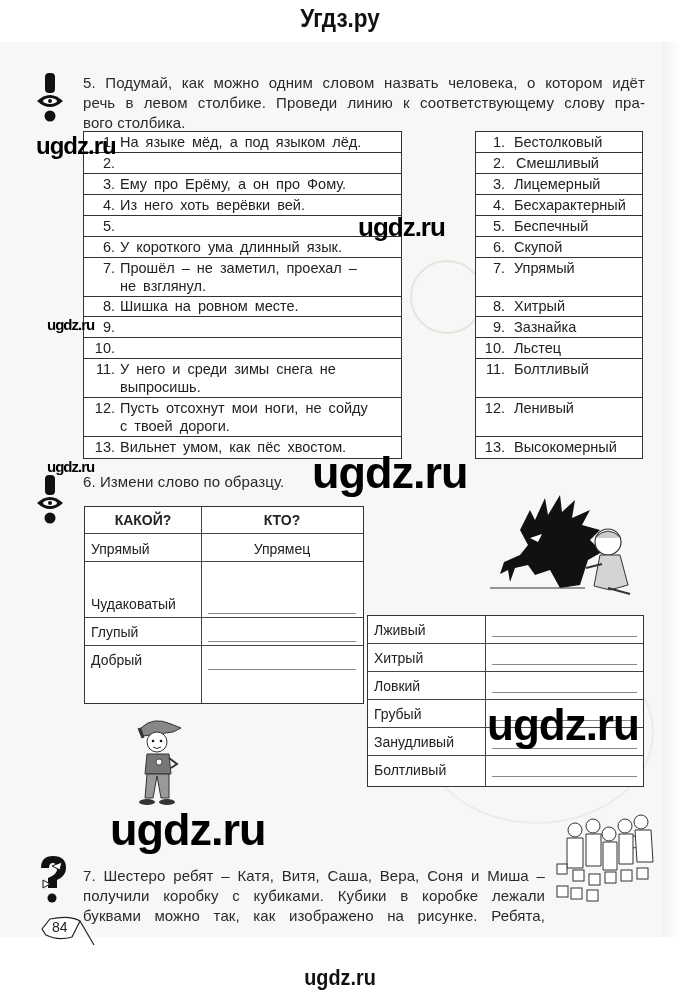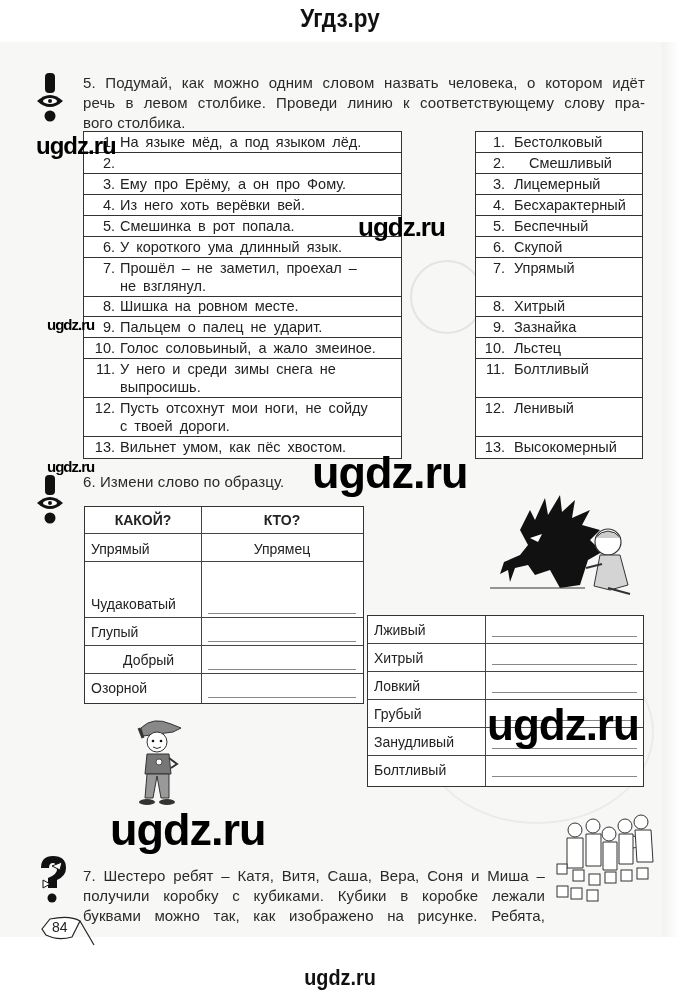--- a/index.html
+++ b/index.html
@@ -91,42 +91,39 @@
   <div class="mrow" style="top:42px;height:21px;">
     <span class="num" style="left:0;width:31px;top:1px;">3.</span>
     <span class="txt" style="left:36px;top:1px;">Ему про Ерёму, а он про Фому.</span>
   </div>
   <div class="mrow" style="top:63px;height:21px;">
     <span class="num" style="left:0;width:31px;top:1px;">4.</span>
     <span class="txt" style="left:36px;top:1px;">Из него хоть верёвки вей.</span>
   </div>
   <div class="mrow" style="top:84px;height:21px;">
     <span class="num" style="left:0;width:31px;top:1px;">5.</span>
-    <span class="txt" style="left:36px;top:1px;">Смешинка в рот попала.</span>
   </div>
   <div class="mrow" style="top:105px;height:21px;">
     <span class="num" style="left:0;width:31px;top:1px;">6.</span>
     <span class="txt" style="left:36px;top:1px;">У короткого ума длинный язык.</span>
   </div>
   <div class="mrow" style="top:126px;height:39px;">
     <span class="num" style="left:0;width:31px;top:1px;">7.</span>
     <span class="txt" style="left:36px;top:1px;">Прошёл – не заметил, проехал –</span>
     <span class="txt" style="left:36px;top:19px;">не взглянул.</span>
   </div>
   <div class="mrow" style="top:165px;height:20px;">
     <span class="num" style="left:0;width:31px;top:0;">8.</span>
     <span class="txt" style="left:36px;top:0;">Шишка на ровном месте.</span>
   </div>
   <div class="mrow" style="top:185px;height:21px;">
     <span class="num" style="left:0;width:31px;top:1px;">9.</span>
-    <span class="txt" style="left:36px;top:1px;">Пальцем о палец не ударит.</span>
   </div>
   <div class="mrow" style="top:206px;height:21px;">
     <span class="num" style="left:0;width:31px;top:1px;">10.</span>
-    <span class="txt" style="left:36px;top:1px;">Голос соловьиный, а жало змеиное.</span>
   </div>
   <div class="mrow" style="top:227px;height:39px;">
     <span class="num" style="left:0;width:31px;top:1px;">11.</span>
     <span class="txt" style="left:36px;top:1px;">У него и среди зимы снега не</span>
     <span class="txt" style="left:36px;top:19px;">выпросишь.</span>
   </div>
   <div class="mrow" style="top:266px;height:39px;">
     <span class="num" style="left:0;width:31px;top:1px;">12.</span>
     <span class="txt" style="left:36px;top:1px;">Пусть отсохнут мои ноги, не сойду</span>
     <span class="txt" style="left:36px;top:19px;">с твоей дороги.</span>
@@ -137,21 +134,21 @@
   </div>
 </div>
 
 <div class="mtable" style="left:475px;top:131px;width:166px;height:326px;">
   <div class="mrow" style="top:0;height:21px;">
     <span class="num" style="left:0;width:29px;top:1px;">1.</span>
     <span class="txt" style="left:38px;top:1px;">Бестолковый</span>
   </div>
   <div class="mrow" style="top:21px;height:21px;">
     <span class="num" style="left:0;width:29px;top:1px;">2.</span>
-    <span class="txt" style="left:53px;top:1px;">Смешливый</span>
+    <span class="txt" style="left:40px;top:1px;">Смешливый</span>
   </div>
   <div class="mrow" style="top:42px;height:21px;">
     <span class="num" style="left:0;width:29px;top:1px;">3.</span>
     <span class="txt" style="left:38px;top:1px;">Лицемерный</span>
   </div>
   <div class="mrow" style="top:63px;height:21px;">
     <span class="num" style="left:0;width:29px;top:1px;">4.</span>
     <span class="txt" style="left:38px;top:1px;">Бесхарактерный</span>
   </div>
   <div class="mrow" style="top:84px;height:21px;">
@@ -215,25 +212,21 @@
   </div>
   <div class="t6row" style="top:83px;height:28px;">
     <div class="t6cell left" style="line-height:28px;">Чудаковатый</div>
     <div class="answer-line" style="left:123px;width:148px;top:23px;"></div>
   </div>
   <div class="t6row" style="top:111px;height:28px;">
     <div class="t6cell left" style="line-height:28px;">Глупый</div>
     <div class="answer-line" style="left:123px;width:148px;top:23px;"></div>
   </div>
   <div class="t6row" style="top:139px;height:28px;">
-    <div class="t6cell left" style="line-height:28px;margin-left:32px;">Добрый</div>
-    <div class="answer-line" style="left:123px;width:148px;top:23px;"></div>
-  </div>
-  <div class="t6row" style="top:167px;height:29px;">
-    <div class="t6cell left" style="line-height:28px;">Озорной</div>
+    <div class="t6cell left" style="line-height:28px;">Добрый</div>
     <div class="answer-line" style="left:123px;width:148px;top:23px;"></div>
   </div>
 </div>
 
 <div class="abs" style="left:490px;top:490px;width:150px;height:110px;">
   <svg width="150" height="110" viewBox="0 0 150 110">
     <path d="M30 40 L40 20 L45 30 L55 8 L58 25 L70 5 L72 22 L85 10 L82 28 L100 20 L92 35 L110 40 L100 50 L112 62 L98 70 L90 95 L70 98 L60 80 L45 85 L38 75 L25 78 L20 92 L18 80 L10 84 L14 72 L30 65 L38 55 Z" fill="#111"></path>
     <path d="M40 48 L52 44 L48 52 Z" fill="#fff"></path>
     <line x1="0" y1="98" x2="95" y2="98" stroke="#333" stroke-width="1"></line>
     <circle cx="118" cy="52" r="13" fill="#fff" stroke="#333" stroke-width="1.2"></circle>

